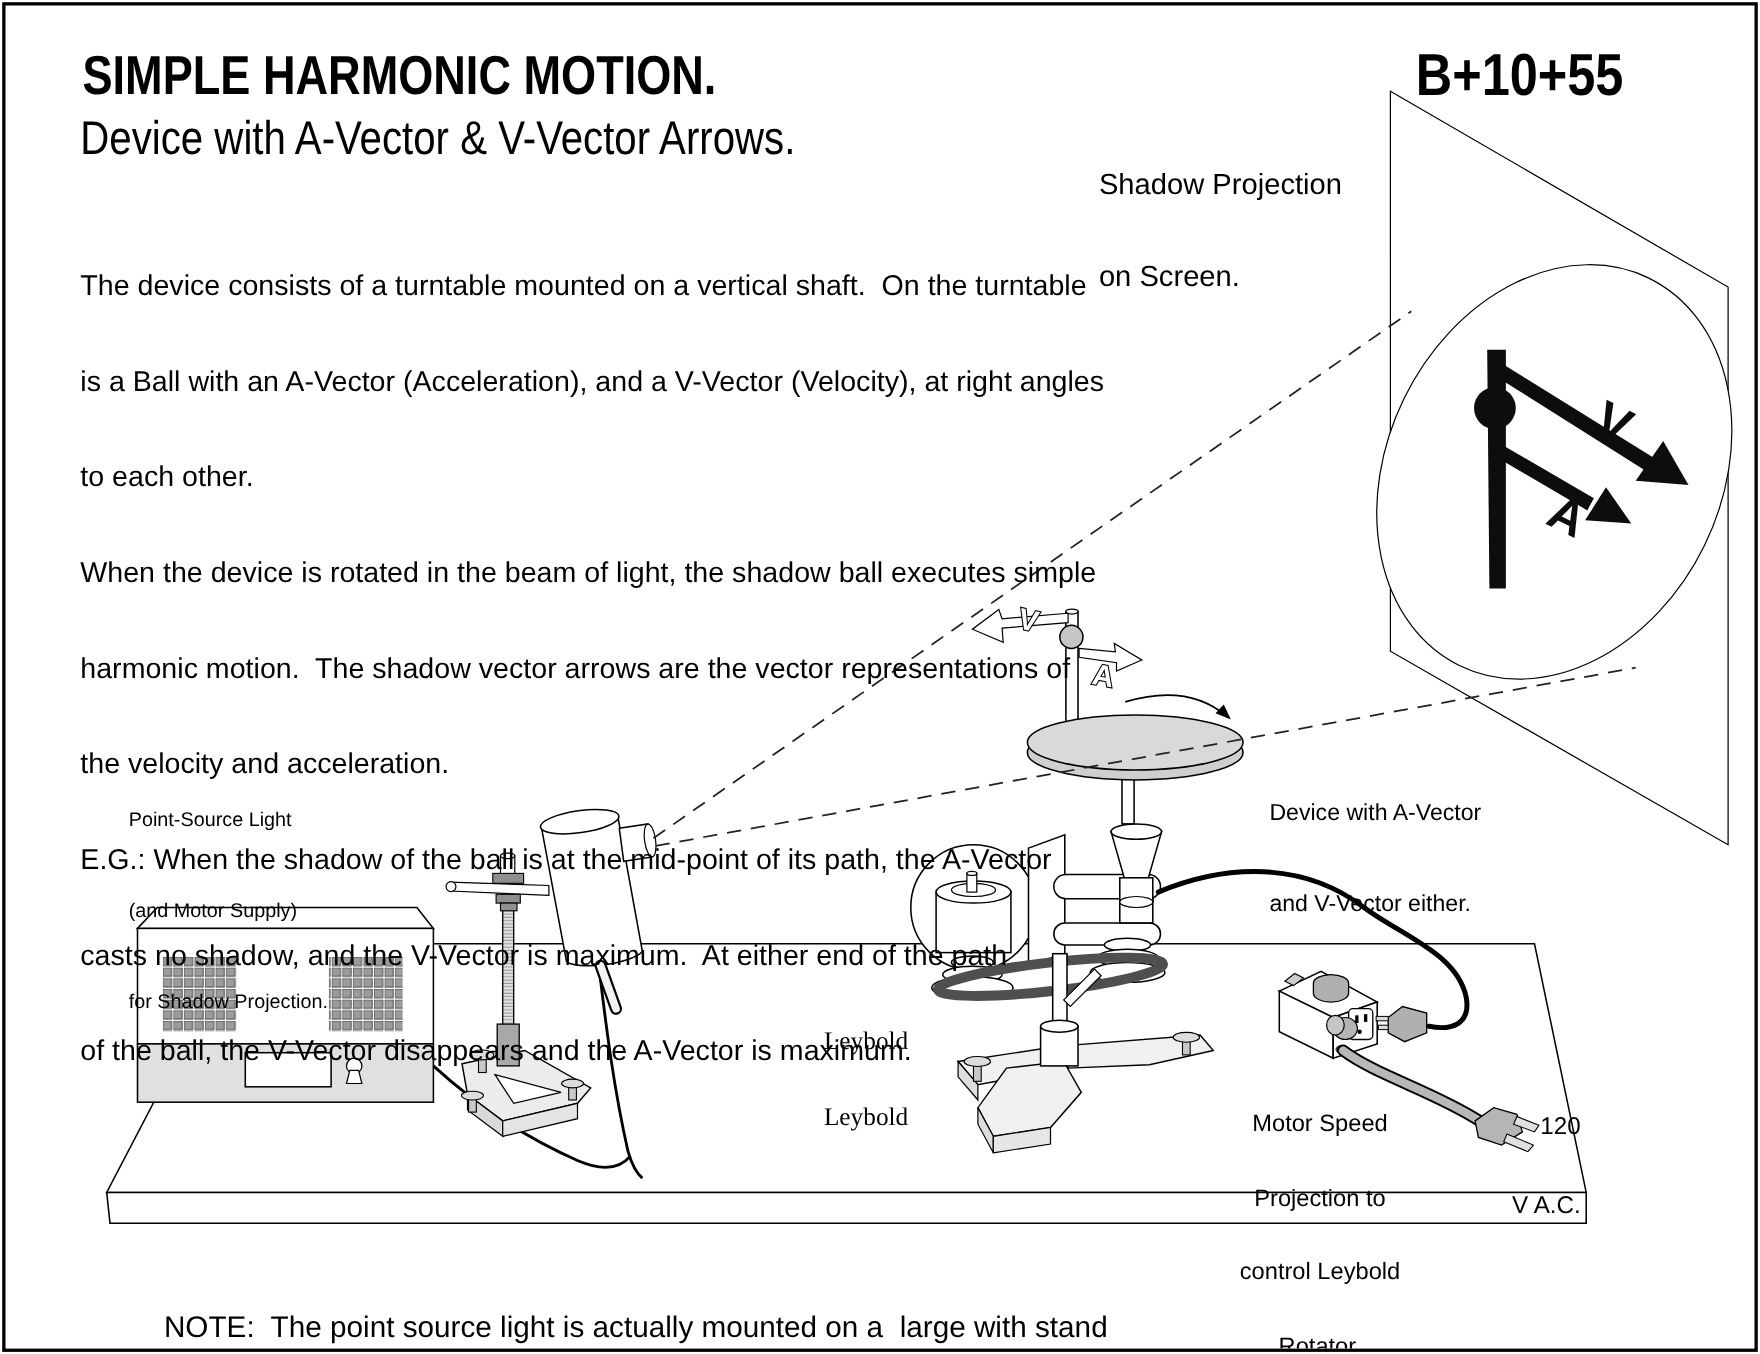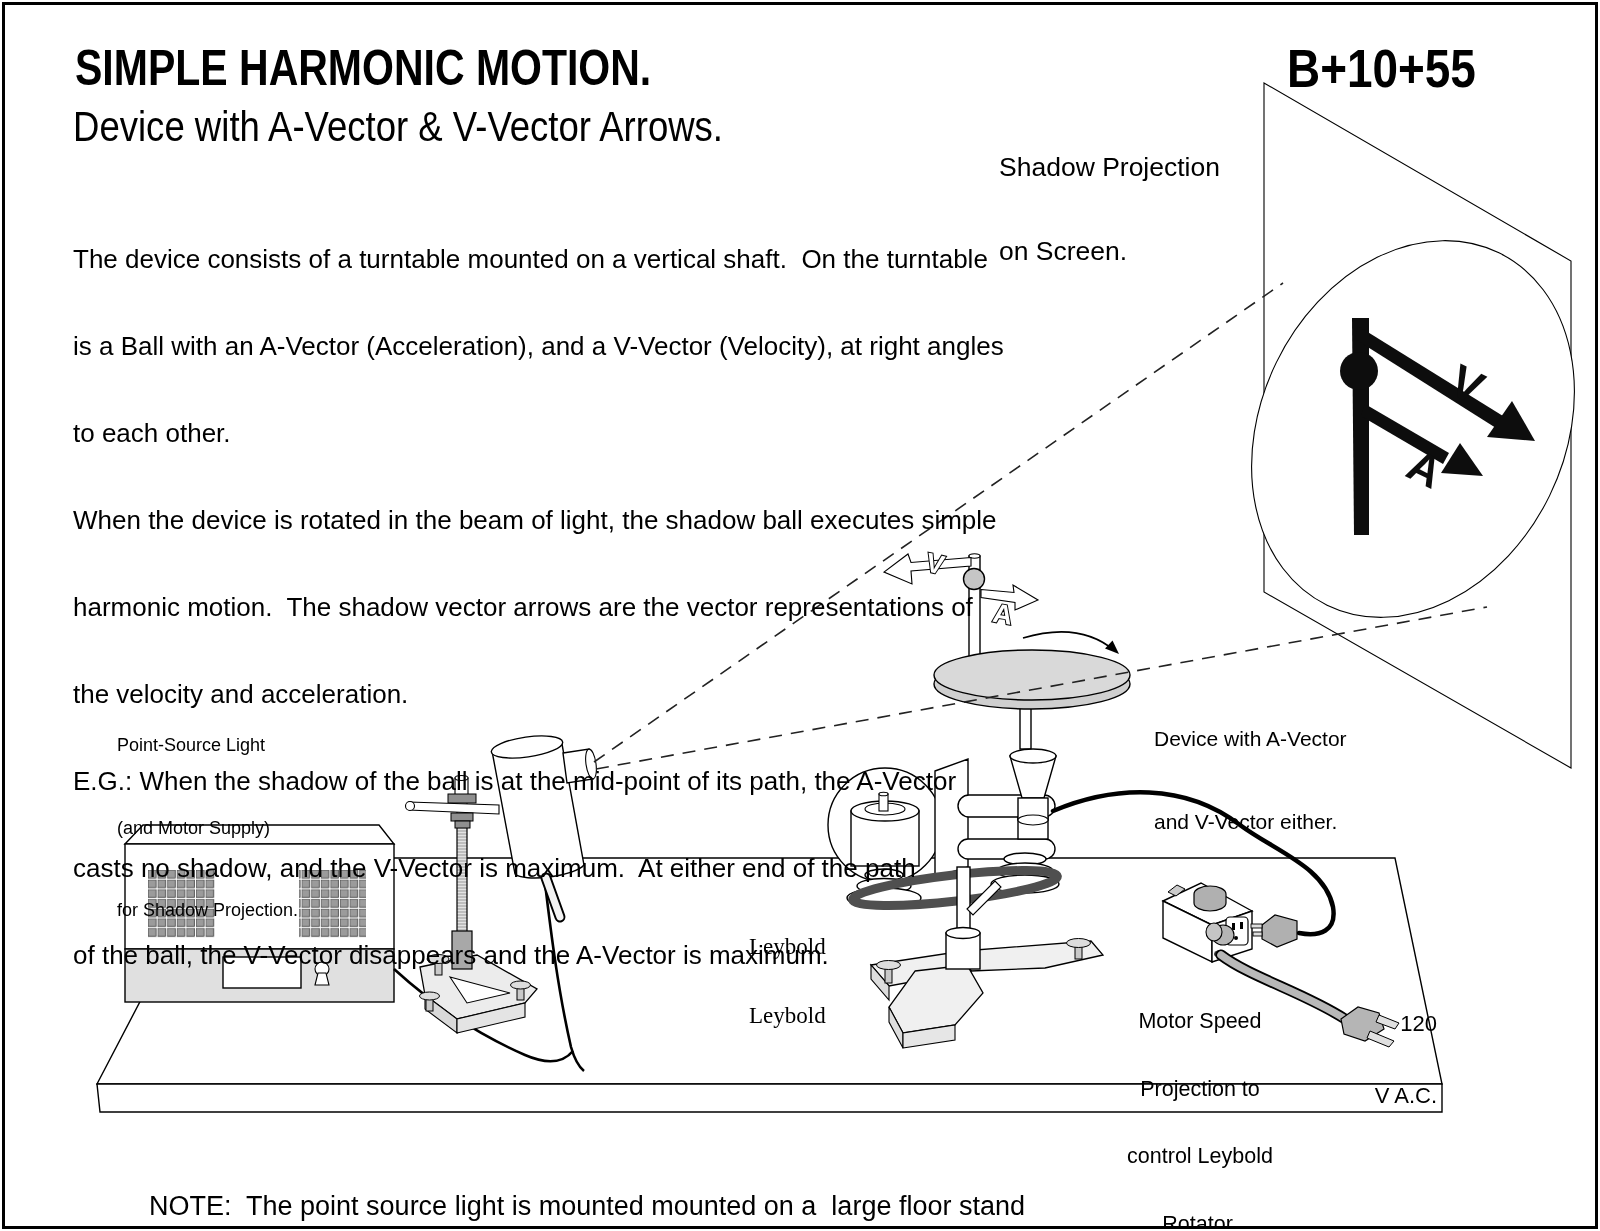--- a/index.html
+++ b/index.html
@@ -259,17 +259,17 @@
   <span class="ln">control Leybold</span>
   <span class="ln">Rotator.</span>
 </div>
 
 <div class="lbl voltage-lbl">
   <span class="ln">120</span>
   <span class="ln">V A.C.</span>
 </div>
 
 <div class="lbl note">
-  <span class="ln">NOTE:  The point source light is mounted mounted on a  large floor stand</span>
+  <span class="ln">NOTE:  The point source light is actually mounted on a  large with stand</span>
   
 </div>
 
 </div>
 
 </body></html>

